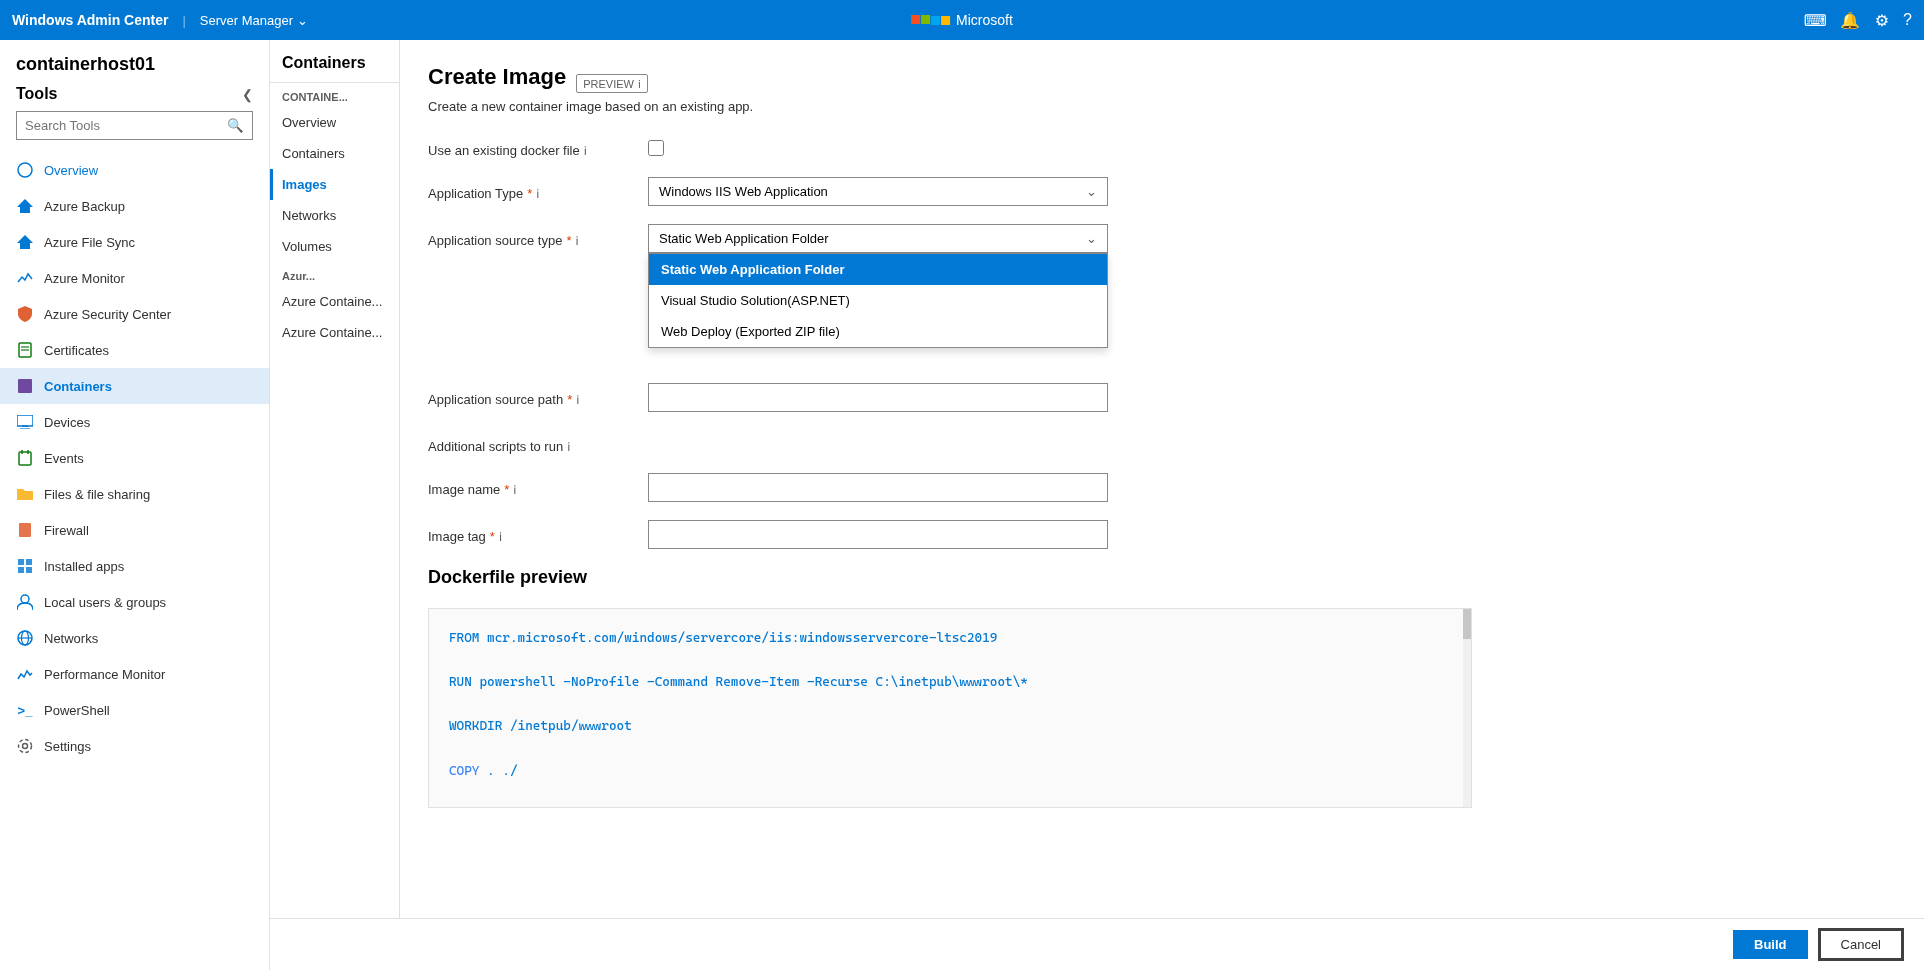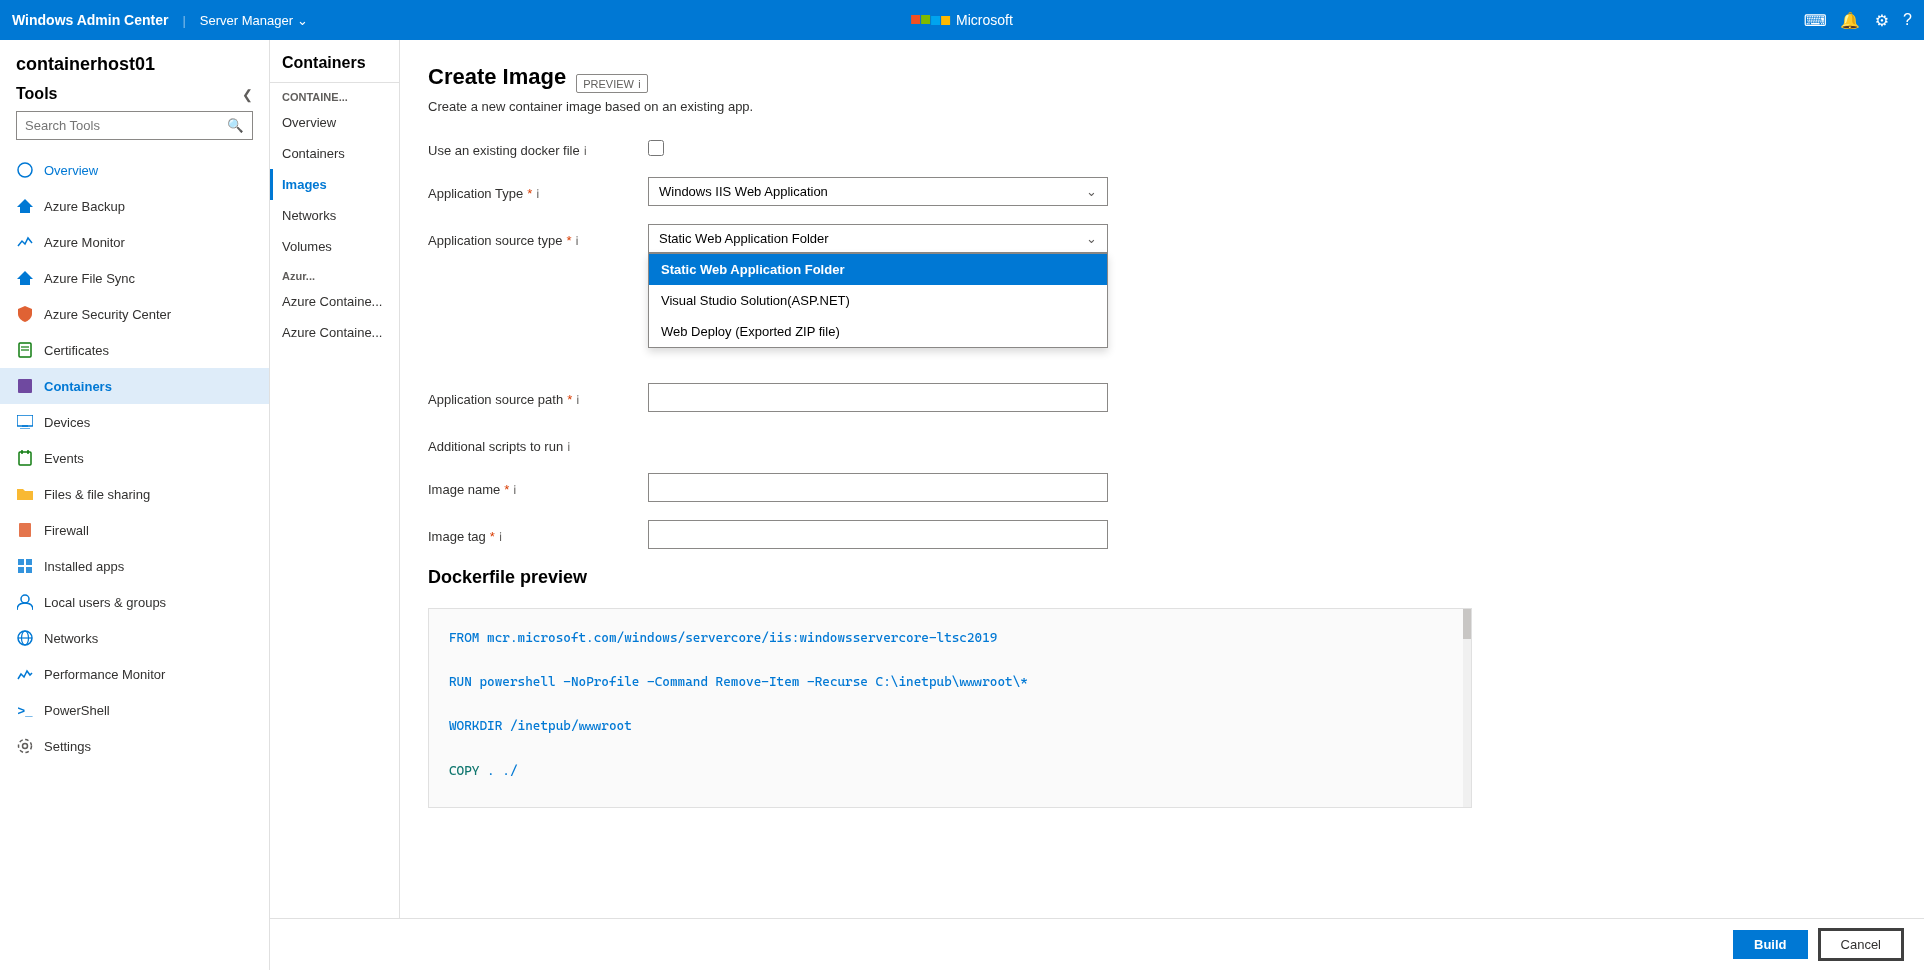--- a/index.html
+++ b/index.html
@@ -439,34 +439,34 @@
       </div>
       <div class="nav-item">
         <span class="nav-icon icon-backup">
           <svg width="16" height="14" viewBox="0 0 16 14">
               <path d="M8 0 L0 8 L3 8 L3 14 L13 14 L13 8 L16 8 Z" fill="#0078d4"></path>
             </svg>
         </span>
         <span>Azure Backup</span>
       </div>
       <div class="nav-item">
-        <span class="nav-icon">
-          <svg width="16" height="16" viewBox="0 0 16 16">
-              <polyline points="1,12 5,7 8,10 11,4 15,9" fill="none" stroke="#0078d4" stroke-width="1.5"></polyline>
-            </svg>
-        </span>
-        <span>Azure Monitor</span>
-      </div>
-      <div class="nav-item">
         <span class="nav-icon icon-filesync">
           <svg width="16" height="14" viewBox="0 0 16 14">
               <path d="M8 0 L0 8 L3 8 L3 14 L13 14 L13 8 L16 8 Z" fill="#0078d4"></path>
             </svg>
         </span>
         <span>Azure File Sync</span>
+      </div>
+      <div class="nav-item">
+        <span class="nav-icon">
+          <svg width="16" height="16" viewBox="0 0 16 16">
+              <polyline points="1,12 5,7 8,10 11,4 15,9" fill="none" stroke="#0078d4" stroke-width="1.5"></polyline>
+            </svg>
+        </span>
+        <span>Azure Monitor</span>
       </div>
       <div class="nav-item">
         <span class="nav-icon">
           <svg width="14" height="16" viewBox="0 0 14 16">
               <path d="M7 0 L0 3 L0 8 C0 12 4 15 7 16 C10 15 14 12 14 8 L14 3 Z" fill="#d83b01" opacity="0.8"></path>
             </svg>
         </span>
         <span>Azure Security Center</span>
       </div>
       <div class="nav-item">
@@ -701,21 +701,21 @@
           <div class="code-line">&nbsp;</div>
           <div class="code-line">
             <span style="color:#0078d4;">RUN</span> <span style="color:#0078d4;">powershell -NoProfile -Command Remove-Item -Recurse C:\inetpub\wwwroot\*</span>
           </div>
           <div class="code-line">&nbsp;</div>
           <div class="code-line">
             <span style="color:#0078d4;">WORKDIR</span> <span style="color:#0078d4;">/inetpub/wwwroot</span>
           </div>
           <div class="code-line">&nbsp;</div>
           <div class="code-line">
-            <span style="color:#0f766e;">COPY</span> <span style="color:#0078d4;">. ./</span>
+            <span style="color:#3b82f6;">COPY</span> <span style="color:#0078d4;">. ./</span>
           </div>
           <div class="dockerfile-scrollbar">
             <div class="dockerfile-scrollbar-thumb"></div>
           </div>
         </div>
       </div>
 
       <div style="height: 60px;"></div>
 
     </div>

